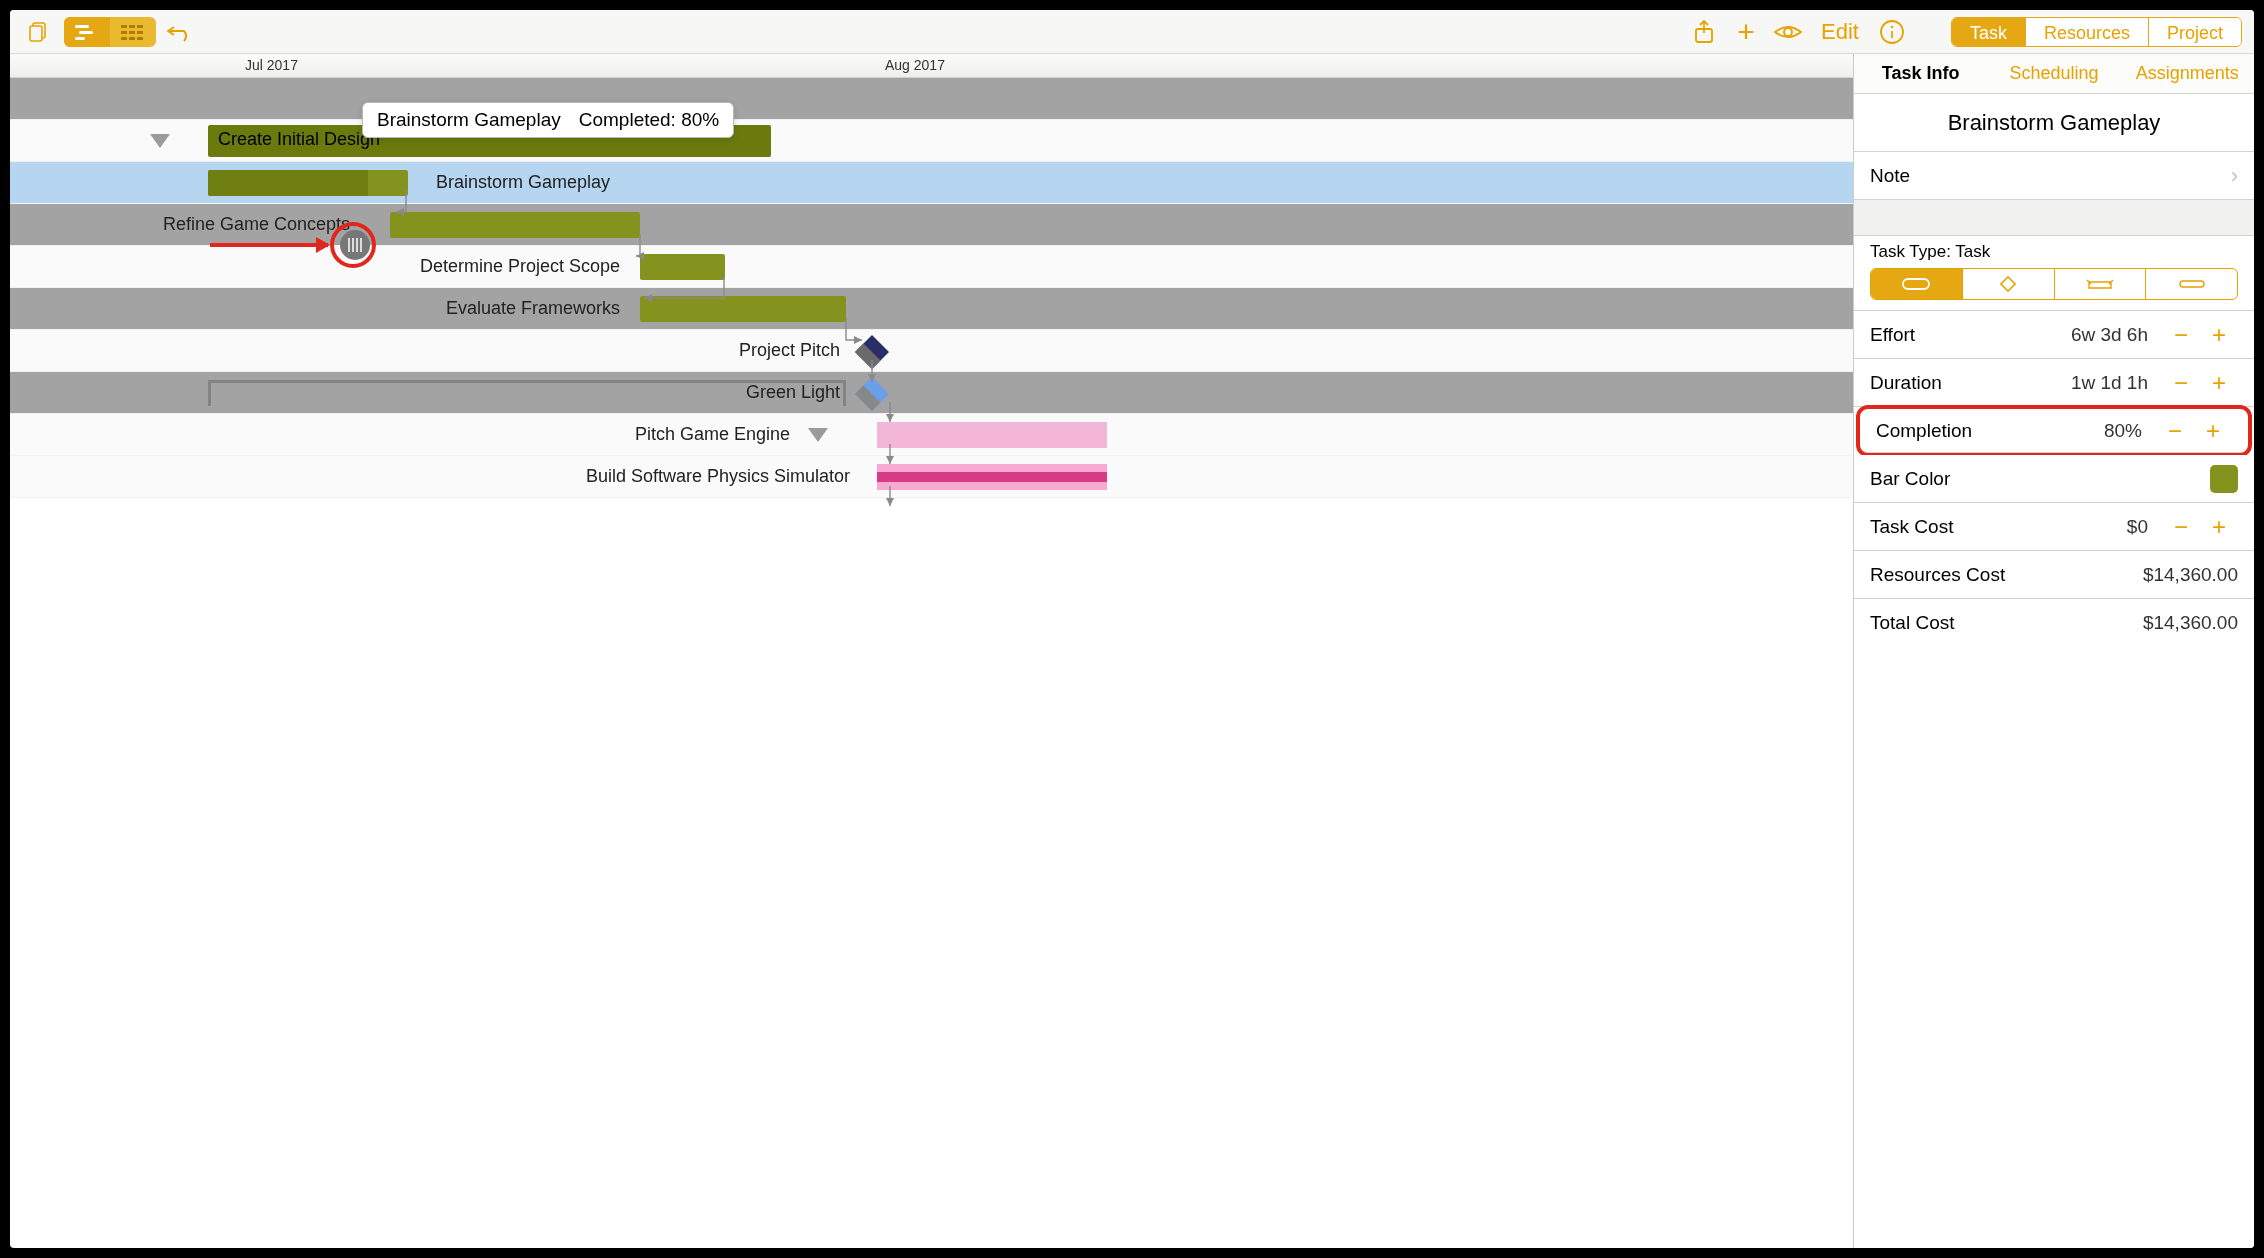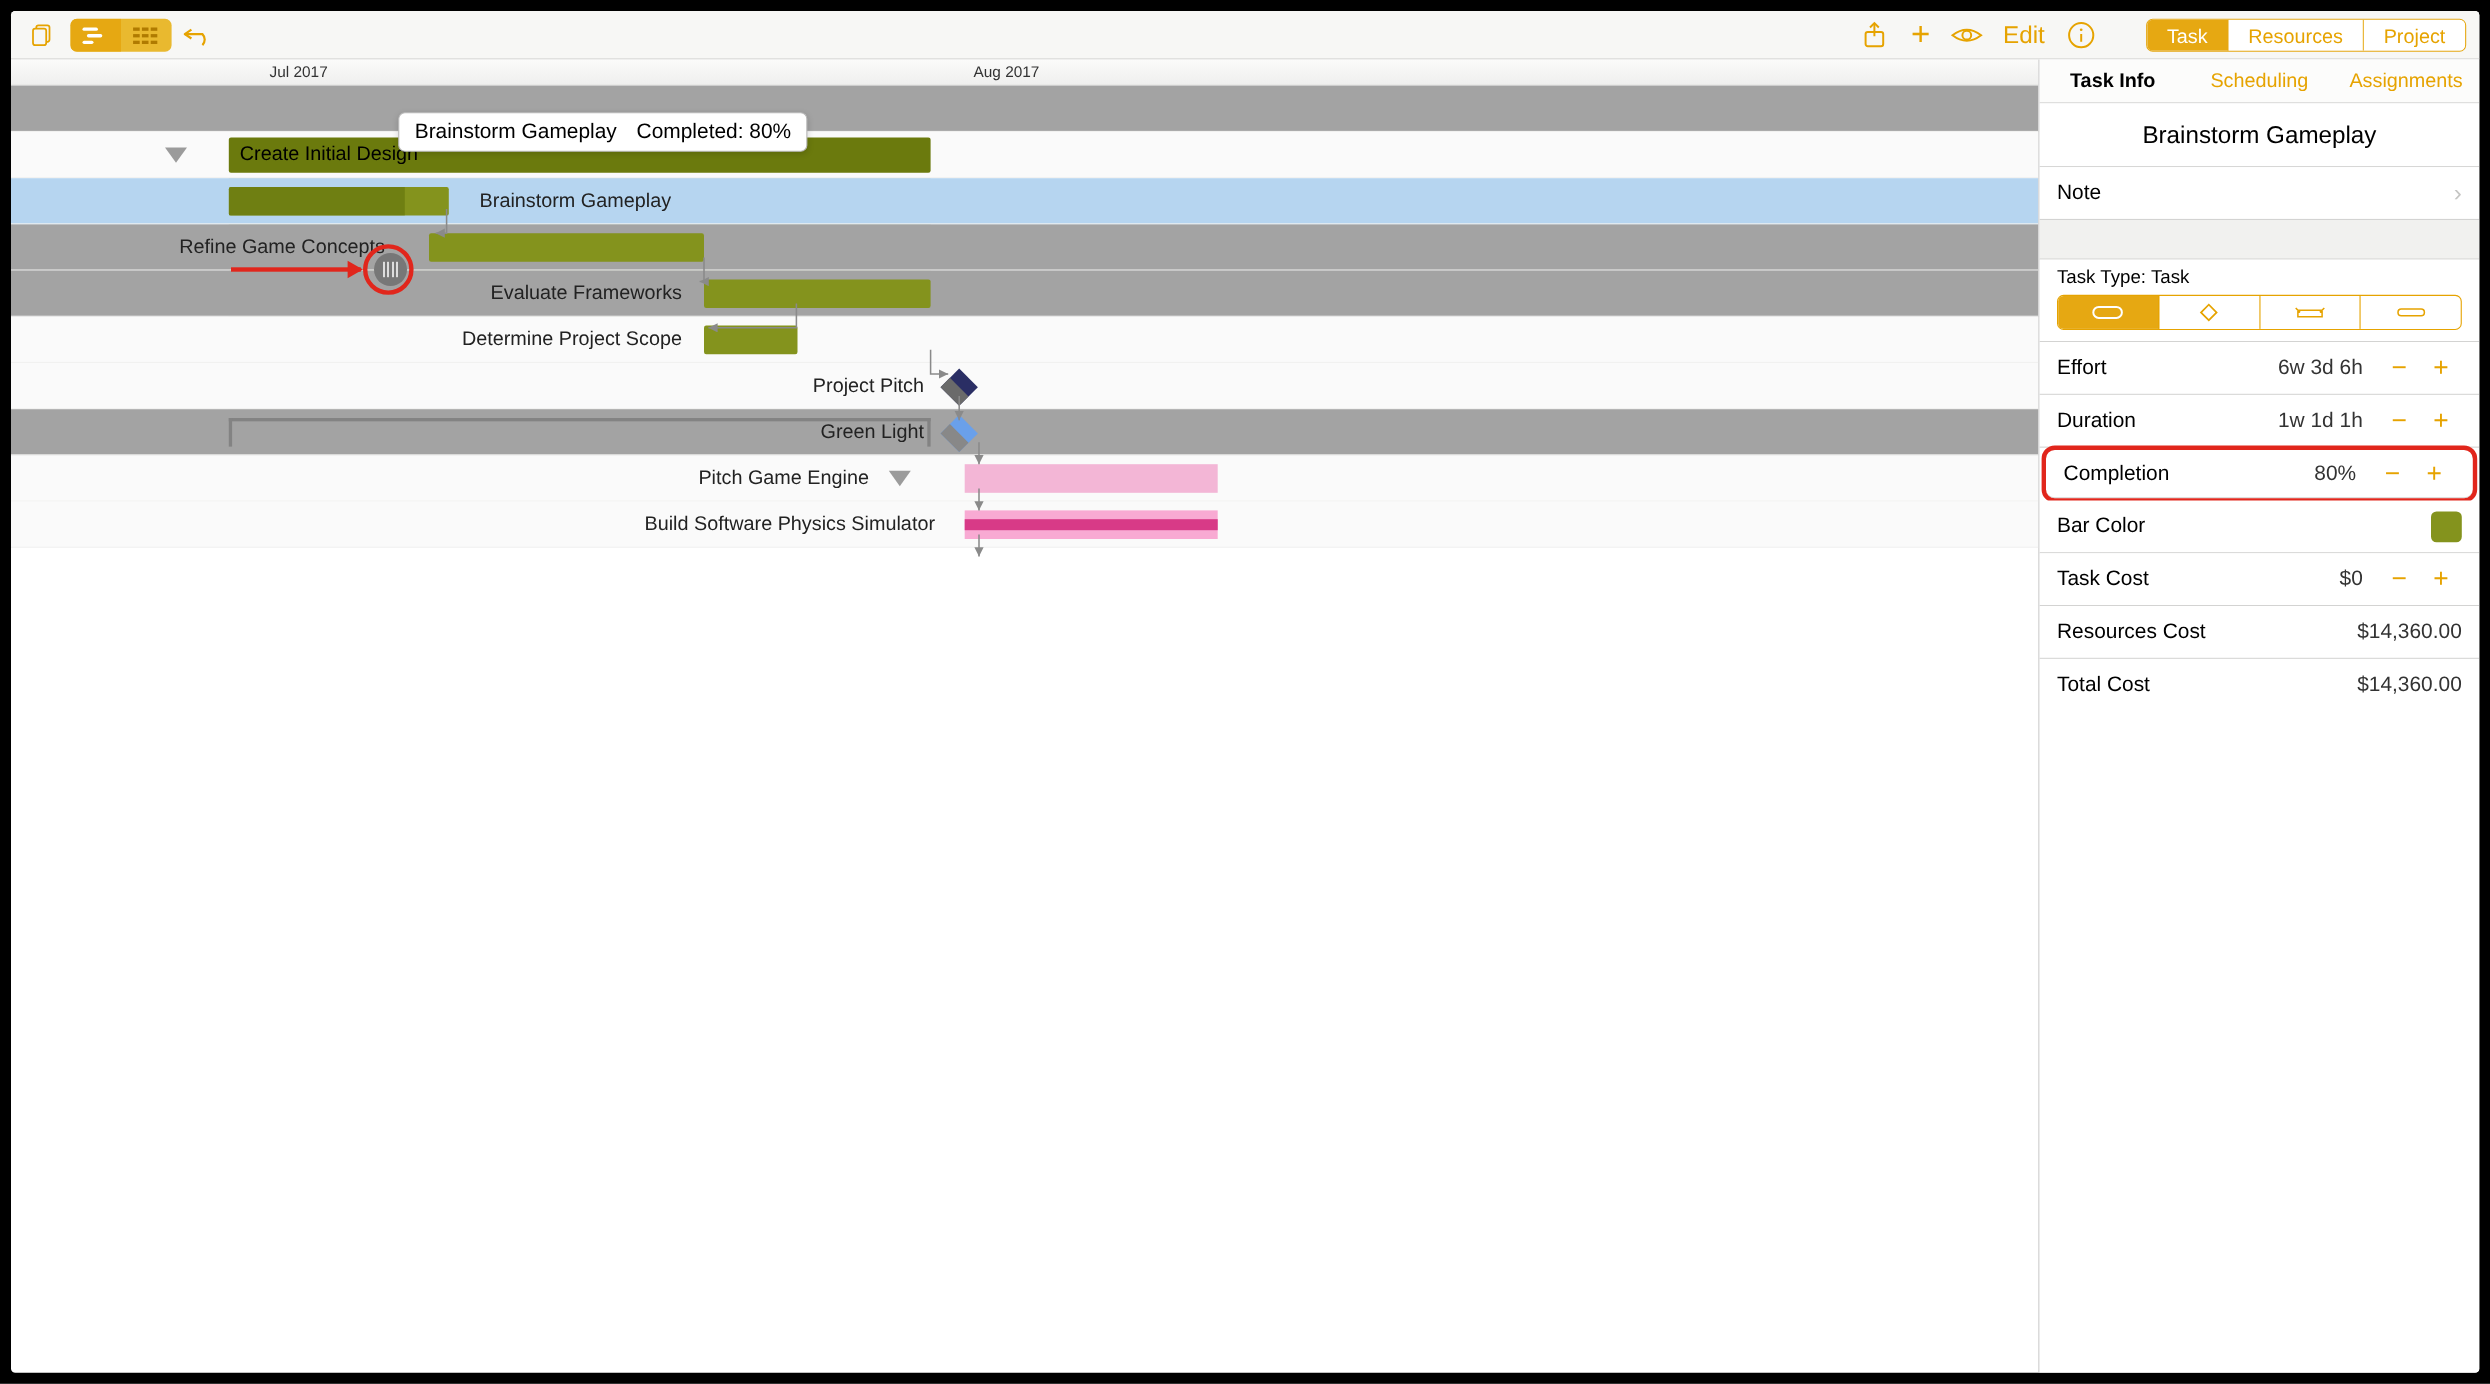--- a/index.html
+++ b/index.html
@@ -262,48 +262,48 @@
       </div>
 
       <div class="gantt-rows">
 
         <div class="group-container" style="left:198px; width:638px; top:42px; height:252px;"></div>
 
         <div class="grow even"></div>
 
         <div class="grow odd">
           <div class="tri"></div>
-          <div class="bar group-bar" style="left:198px; width:638px;">
+          <div class="bar group-bar" style="left:198px; width:563px;">
             <div class="label">Create Initial Design</div>
           </div>
         </div>
 
         <div class="grow sel">
           <div class="bar sel" style="left:198px; width:200px;">
             <div class="fill" style="width:80%;"></div>
 
           </div>
           <span class="bar-label-after" style="left:426px">Brainstorm Gameplay</span>
         </div>
 
         <div class="grow even">
           <div class="bar" style="left:380px; width:250px;">
             <div class="fill" style="width:0%"></div>
           </div>
           <span class="bar-label-before" style="left:-40px">Refine Game Concepts</span>
         </div>
 
+        <div class="grow odd">
+          <div class="bar" style="left:630px; width:85px;"></div>
+          <span class="bar-label-before" style="left:230px">Determine Project Scope</span>
+        </div>
+
         <div class="grow even">
           <div class="bar" style="left:630px; width:206px;"></div>
           <span class="bar-label-before" style="left:230px">Evaluate Frameworks</span>
-        </div>
-
-        <div class="grow odd">
-          <div class="bar" style="left:630px; width:85px;"></div>
-          <span class="bar-label-before" style="left:230px">Determine Project Scope</span>
         </div>
 
         <div class="grow odd">
           <div class="milestone" style="left:850px;">
             <div class="bot"></div>
           </div>
           <span class="bar-label-before" style="left:450px">Project Pitch</span>
         </div>
 
         <div class="grow even">

